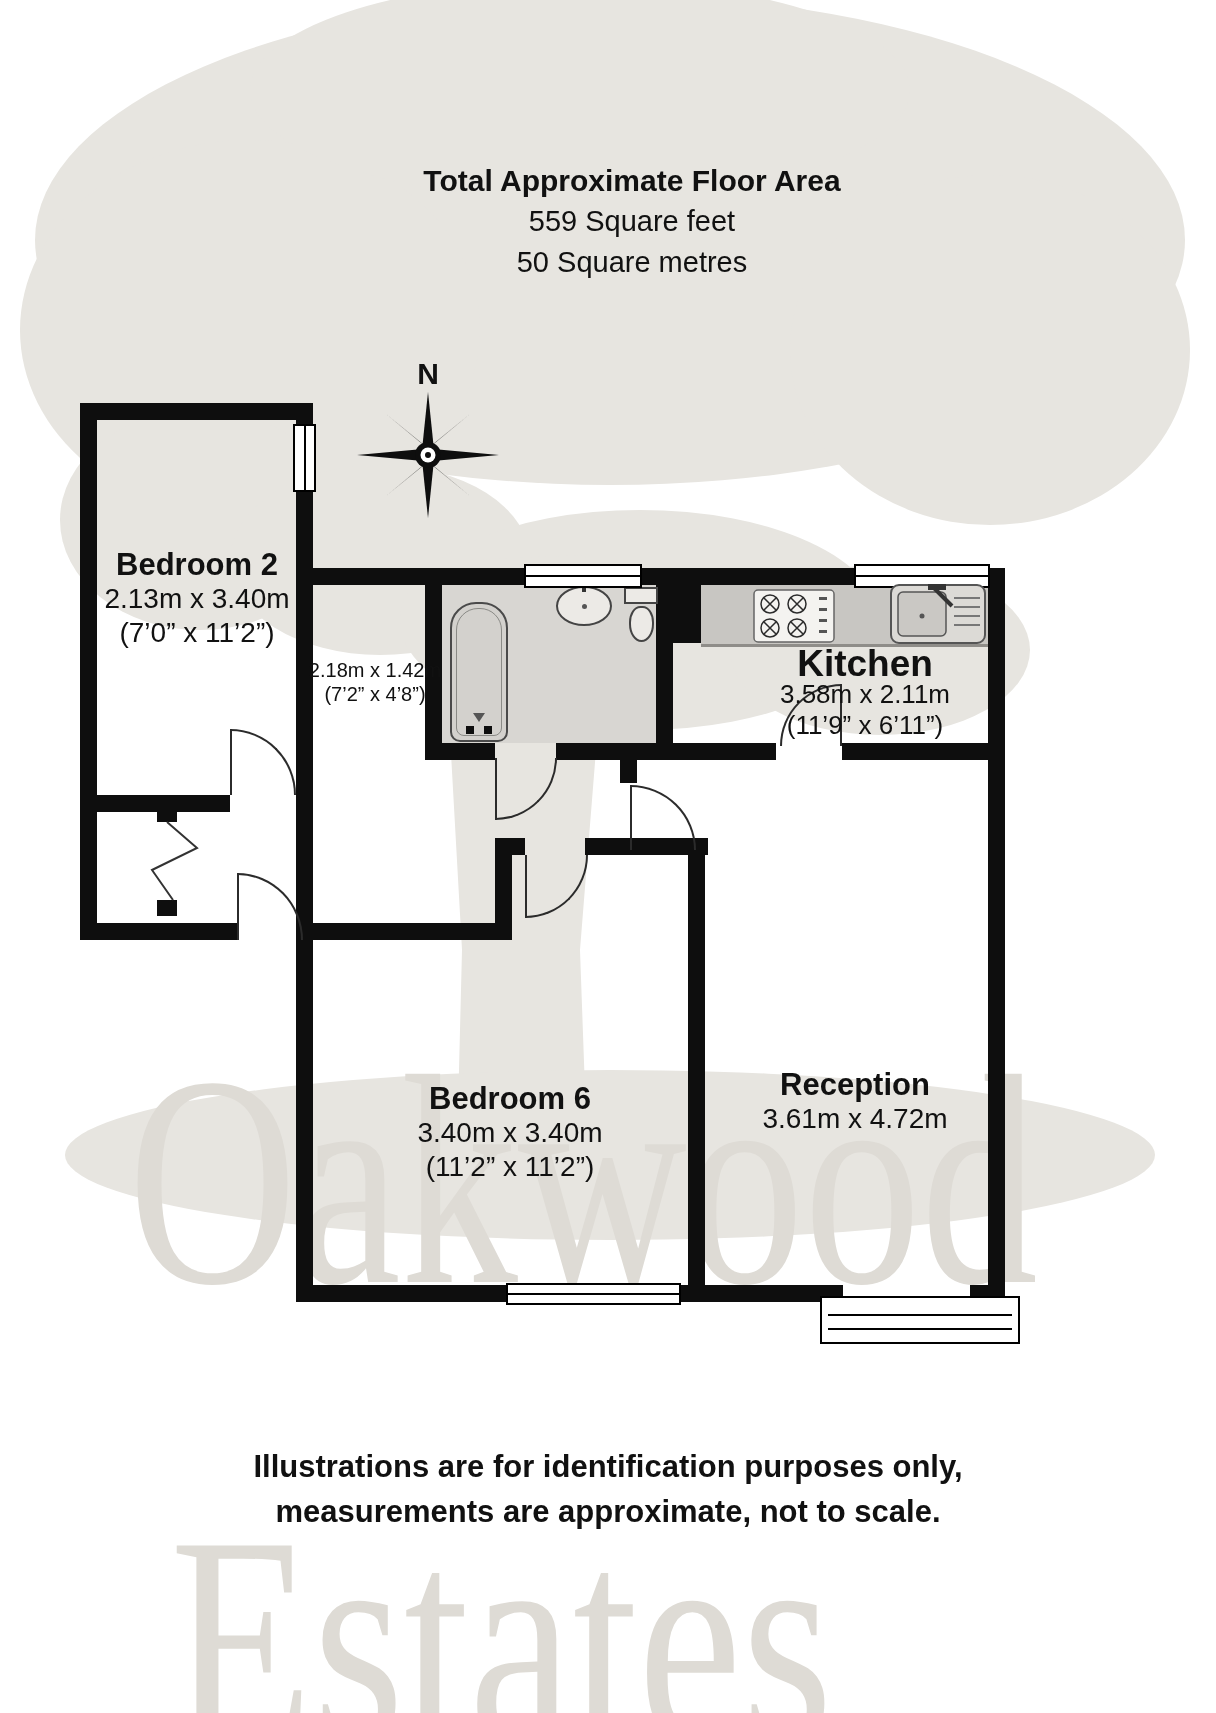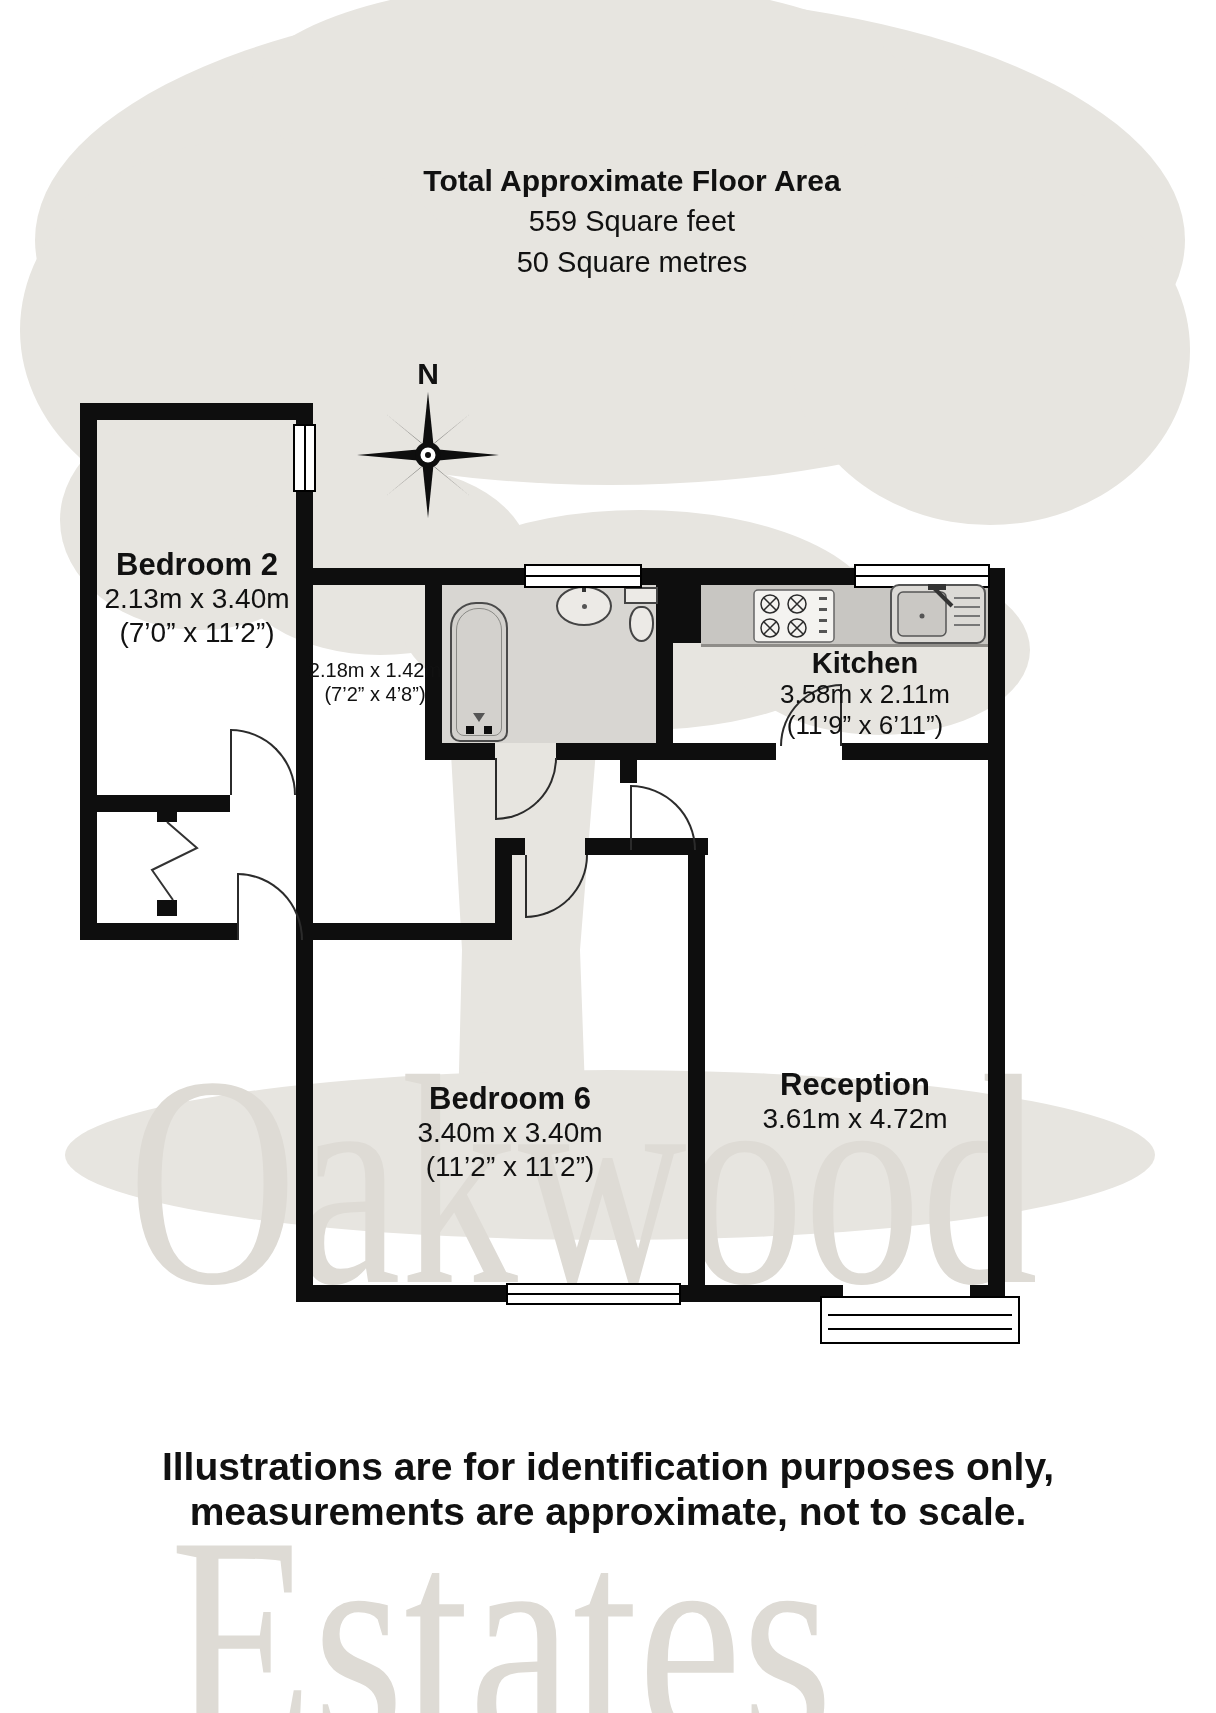--- a/index.html
+++ b/index.html
@@ -12,21 +12,21 @@
   .door{position:absolute;box-sizing:border-box;z-index:4;}
   .door-tr{border-top:2px solid #2b2b2b;border-right:2px solid #2b2b2b;border-left:2px solid #2b2b2b;border-top-right-radius:100% 100%;}
   .door-tl{border-top:2px solid #2b2b2b;border-left:2px solid #2b2b2b;border-right:2px solid #2b2b2b;border-top-left-radius:100% 100%;}
   .door-br{border-bottom:2px solid #2b2b2b;border-right:2px solid #2b2b2b;border-left:2px solid #2b2b2b;border-bottom-right-radius:100% 100%;}
   .rlabel{position:absolute;text-align:center;z-index:6;line-height:34px;font-size:28px;}
   .rname{font-weight:bold;font-size:31px;}
   .fixture{position:absolute;box-sizing:border-box;z-index:4;}
   #title-block{position:absolute;top:160px;left:0;width:1216px;text-align:center;z-index:6;line-height:41px;font-size:29px;padding-left:24px;}
   #title-block .t1{font-weight:bold;font-size:30px;}
   #disclaimer{position:absolute;top:1444px;left:0;width:1216px;text-align:center;z-index:6;
-              font-weight:bold;font-size:39px;line-height:45px;}
+              font-weight:bold;font-size:31px;line-height:45px;}
   .wm-word{position:absolute;z-index:1;font-family:"Liberation Serif",serif;font-size:300px;line-height:1;
            transform:scaleX(0.78);transform-origin:left top;white-space:nowrap;}
   svg{display:block;}
 </style>
 </head>
 <body>
 
 <div id="canvas">
 
   <svg class="abs" style="left:0;top:0;z-index:0;" width="1216" height="1713">
@@ -175,21 +175,21 @@
   <div class="rlabel" style="left:87px;top:540px;width:220px;margin-top:8px;">
     <div class="rname">Bedroom 2</div>
     <div>2.13m x 3.40m</div>
     <div>(7’0” x 11’2”)</div>
   </div>
   <div class="rlabel" style="left:300px;top:658px;width:150px;font-size:20px;line-height:24px;">
     <div>2.18m x 1.42m</div>
     <div>(7’2” x 4’8”)</div>
   </div>
   <div class="rlabel" style="left:745px;top:648px;width:240px;line-height:31px;font-size:26px;">
-    <div class="rname" style="font-size:29px;">Kitchen</div>
+    <div class="rname" style="font-size:37px;">Kitchen</div>
     <div>3.58m x 2.11m</div>
     <div>(11’9” x 6’11”)</div>
   </div>
   <div class="rlabel" style="left:710px;top:1068px;width:290px;">
     <div class="rname">Reception</div>
     <div>3.61m x 4.72m</div>
   </div>
   <div class="rlabel" style="left:360px;top:1082px;width:300px;">
     <div class="rname">Bedroom 6</div>
     <div>3.40m x 3.40m</div>

